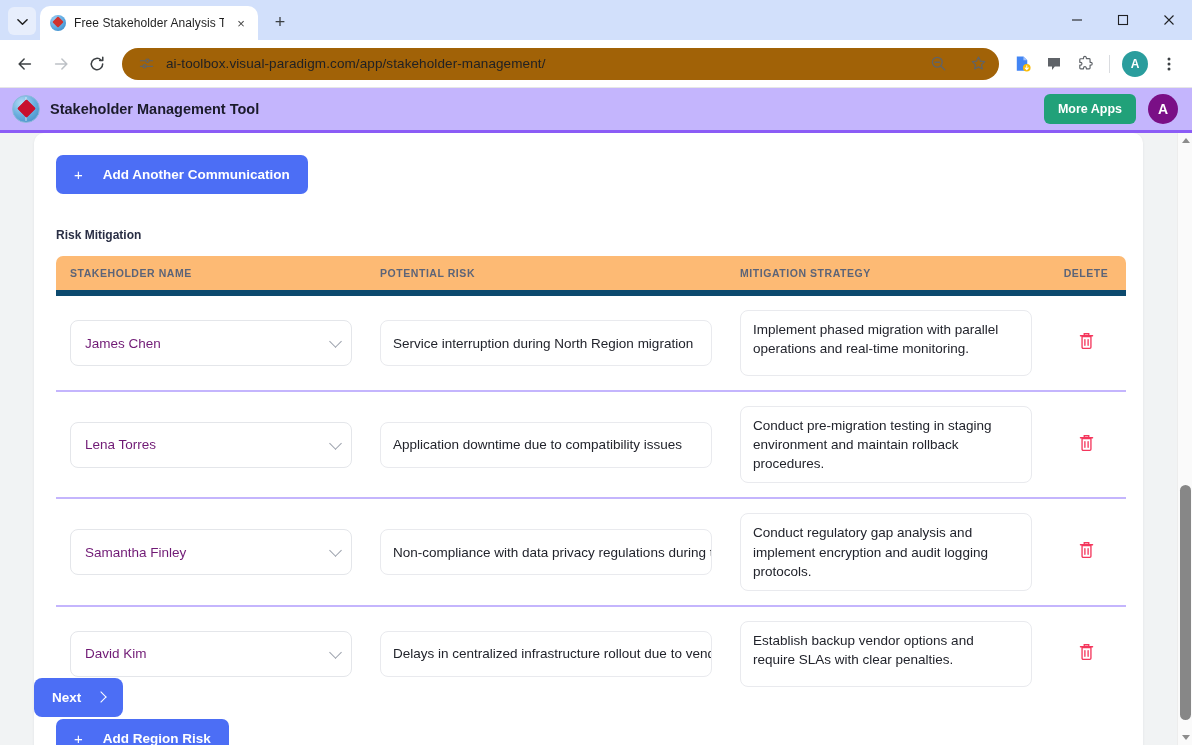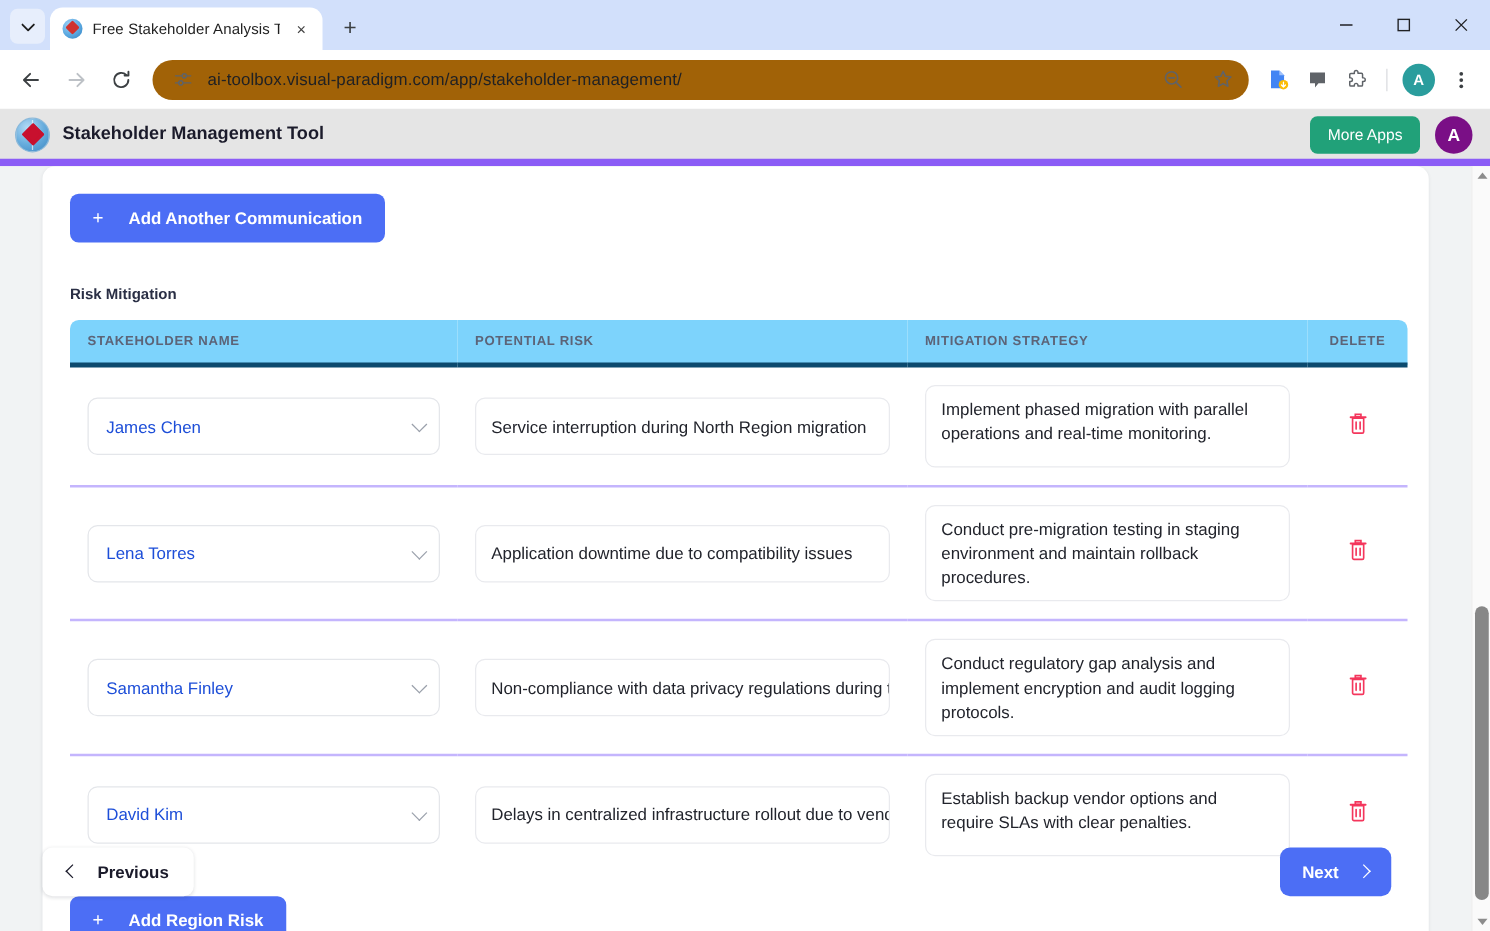--- a/index.html
+++ b/index.html
@@ -90,21 +90,21 @@
   .tb-sep { width:1px; height:18px; background:#dadce0; margin:0 6px; }
   .profile-chip {
     width: 26px; height: 26px; border-radius: 50%;
     background: #2a9d9d; color: #fff; font-size: 12px; font-weight: bold;
     display: flex; align-items: center; justify-content: center;
     margin: 0 4px; flex: 0 0 26px;
   }
 
   
   .app-header {
-    height: 45px; background: #e5e5e5; border-bottom: 6px solid #8b5cf6;
+    height: 45px; background: #c4b5fd; border-bottom: 3px solid #8b5cf6;
     display: flex; align-items: center; padding: 0 14px 0 12px;
   }
   .app-logo {
     width: 28px; height: 28px; border-radius: 50%; flex: 0 0 28px;
     background: radial-gradient(circle at 35% 28%, #b6dcf6 0%, #69aede 50%, #3b86c2 100%);
     position: relative; margin-right: 10px;
     border: 1px solid #8bb9da;
   }
   .app-logo::before {
     content:''; position:absolute; left:50%; top:1px; width:1px; height:24px;
@@ -114,21 +114,21 @@
     content:''; position: absolute; left: 7px; top: 6px;
     width: 13px; height: 13px; background: #c8102e;
     transform: rotate(45deg); border-radius: 1px;
     box-shadow: inset 0 0 0 2.5px #c8102e;
   }
   .app-titles { flex: 1; }
   .app-title { font-size: 14.5px; font-weight: bold; color: #1b1b2b; line-height: 1.25; }
   .app-sub { font-size: 11px; color: #5a5a68; line-height: 1.3; }
   .app-sub a { color: #5a5a68; text-decoration: underline; }
   .more-apps {
-    background: #21a179; color: #fff; font-size: 12.5px; font-weight: normal;
+    background: #21a179; color: #fff; font-size: 12.5px; font-weight: bold;
     border: none; border-radius: 6px; padding: 8px 14px; margin-right: 12px;
   }
   .avatar-purple {
     width: 30px; height: 30px; border-radius: 50%; background: #7a0f86;
     color: #fff; font-size: 14px; font-weight: bold;
     display: flex; align-items: center; justify-content: center; flex: 0 0 30px;
   }
 
   
   .viewport {
@@ -151,42 +151,42 @@
     font-size: 13.5px; font-weight: bold;
   }
   .btn-blue .plus { font-size: 15px; font-weight: normal; }
   .section-title {
     font-size: 12px; font-weight: bold; color: #2a2f45;
     margin: 34px 0 14px 0;
   }
 
   table.risk { width: 100%; border-collapse: collapse; table-layout: fixed; }
   table.risk thead th {
-    background: #7dd3fc; font-size: 10.5px; font-weight: bold;
+    background: #fdba74; font-size: 10.5px; font-weight: bold;
     letter-spacing: .55px; color: #5c6478; text-align: left;
-    padding: 11px 14px; border-bottom: 4px solid #0c4a6e;
+    padding: 11px 14px; border-bottom: 6px solid #0c4a6e;
     text-transform: uppercase;
   }
   table.risk thead th:first-child { border-radius: 7px 0 0 0; }
   table.risk thead th:last-child  { border-radius: 0 7px 0 0; text-align: center; }
   table.risk tbody td {
     padding: 14px 14px; border-bottom: 2px solid #c4b5fd;
     vertical-align: middle;
   }
   table.risk tbody tr:last-child td { border-bottom: none; }
   .col-name { width: 310px; }
   .col-risk { width: 360px; }
   .col-strat { width: 320px; }
   .col-del  { width: 80px; }
 
   .select-box {
     position: relative; width: 100%; height: 46px;
     border: 1px solid #e4e6ea; border-radius: 8px; background: #fff;
     display: flex; align-items: center; padding: 0 30px 0 14px;
-    font-size: 13.5px; color: #1d4ed8;
+    font-size: 13.5px; color: #701a75;
   }
   .select-box .chev {
     position: absolute; right: 11px; top: 50%;
     width: 9px; height: 9px; margin-top: -6px;
     border-right: 1.4px solid #9aa0ab; border-bottom: 1.4px solid #9aa0ab;
     transform: rotate(45deg);
   }
   .text-input {
     width: 100%; height: 46px;
     border: 1px solid #e9eaee; border-radius: 8px; background: #fff;
@@ -499,24 +499,20 @@
         <div style="margin-top:18px">
           <button class="btn-blue">
             <span class="plus">+</span>
             <span>Add Region Risk</span>
           </button>
         </div>
 
       </div>
 
       <div class="bottom-nav">
-        <button class="btn-prev">
-          <span class="chev-l"></span>
-          <span>Previous</span>
-        </button>
         <button class="btn-next">
           <span>Next</span>
           <span class="chev-r"></span>
         </button>
       </div>
 
     </div>
   </div>
 
   <div class="scrollbar">

